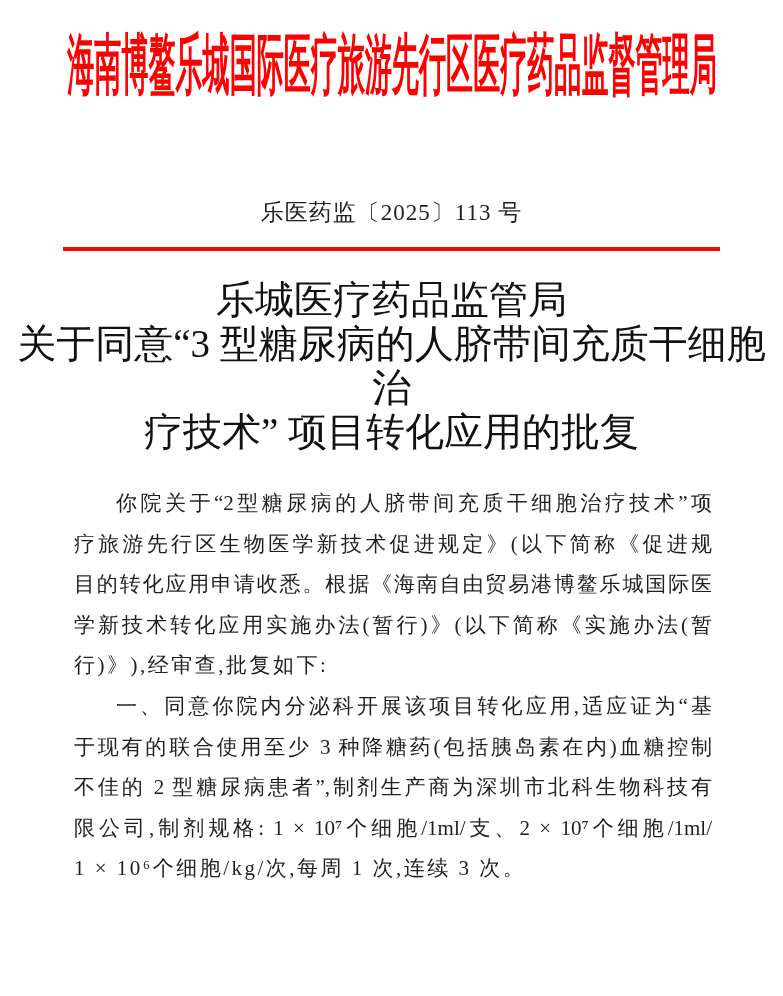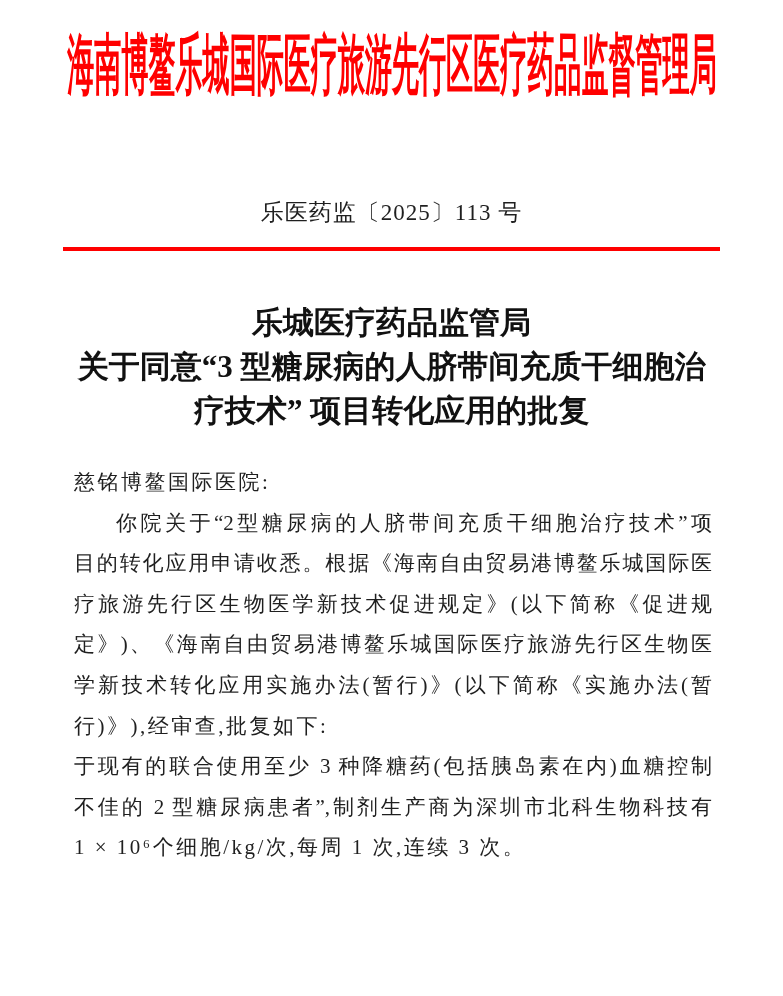--- a/index.html
+++ b/index.html
@@ -36,24 +36,24 @@
     letter-spacing: 1px;
     color: #1f1f1f;
   }
   .red-line {
     width: 657px;
     height: 4px;
     background: #ff0000;
     margin: 19px auto 0;
   }
   .doc-title {
-    margin-top: 50px;
+    margin-top: 27px;
     text-align: center;
-    font-weight: bold;
-    font-size: 31px;
+    font-weight: normal;
+    font-size: 39px;
     line-height: 44px;
     color: #111111;
   }
   .doc-body {
     width: 638px;
     margin: 29px 0 0 74px;
     font-size: 21px;
     line-height: 40.6px;
     color: #1f1f1f;
   }
@@ -84,25 +84,25 @@
 
   <div class="red-line"></div>
 
   <div class="doc-title">
     <div>乐城医疗药品监管局</div>
     <div>关于同意“3 型糖尿病的人脐带间充质干细胞治</div>
     <div>疗技术” 项目转化应用的批复</div>
   </div>
 
   <div class="doc-body">
-    <div class="line short">慈铭博鳌国际医院:</div>
     <div class="line indent">你院关于“2型糖尿病的人脐带间充质干细胞治疗技术”项</div>
+    <div class="line">疗旅游先行区生物医学新技术促进规定》(以下简称《促进规</div>
     <div class="line">目的转化应用申请收悉。根据《海南自由贸易港博鳌乐城国际医</div>
-    <div class="line">疗旅游先行区生物医学新技术促进规定》(以下简称《促进规</div>
-    <div class="line">定》)、《海南自由贸易港博鳌乐城国际医疗旅游先行区生物医</div>
     <div class="line">学新技术转化应用实施办法(暂行)》(以下简称《实施办法(暂</div>
     <div class="line short">行)》),经审查,批复如下:</div>
+    <div class="line indent">一、同意你院内分泌科开展该项目转化应用,适应证为“基</div>
     <div class="line">于现有的联合使用至少 3 种降糖药(包括胰岛素在内)血糖控制</div>
     <div class="line">不佳的 2 型糖尿病患者”,制剂生产商为深圳市北科生物科技有</div>
+    <div class="line">限公司,制剂规格: 1 × 10⁷个细胞/1ml/支、2 × 10⁷个细胞/1ml/</div>
     <div class="line short">1 × 10⁶个细胞/kg/次,每周 1 次,连续 3 次。</div>
   </div>
 
 </div>
 
 </body></html>

